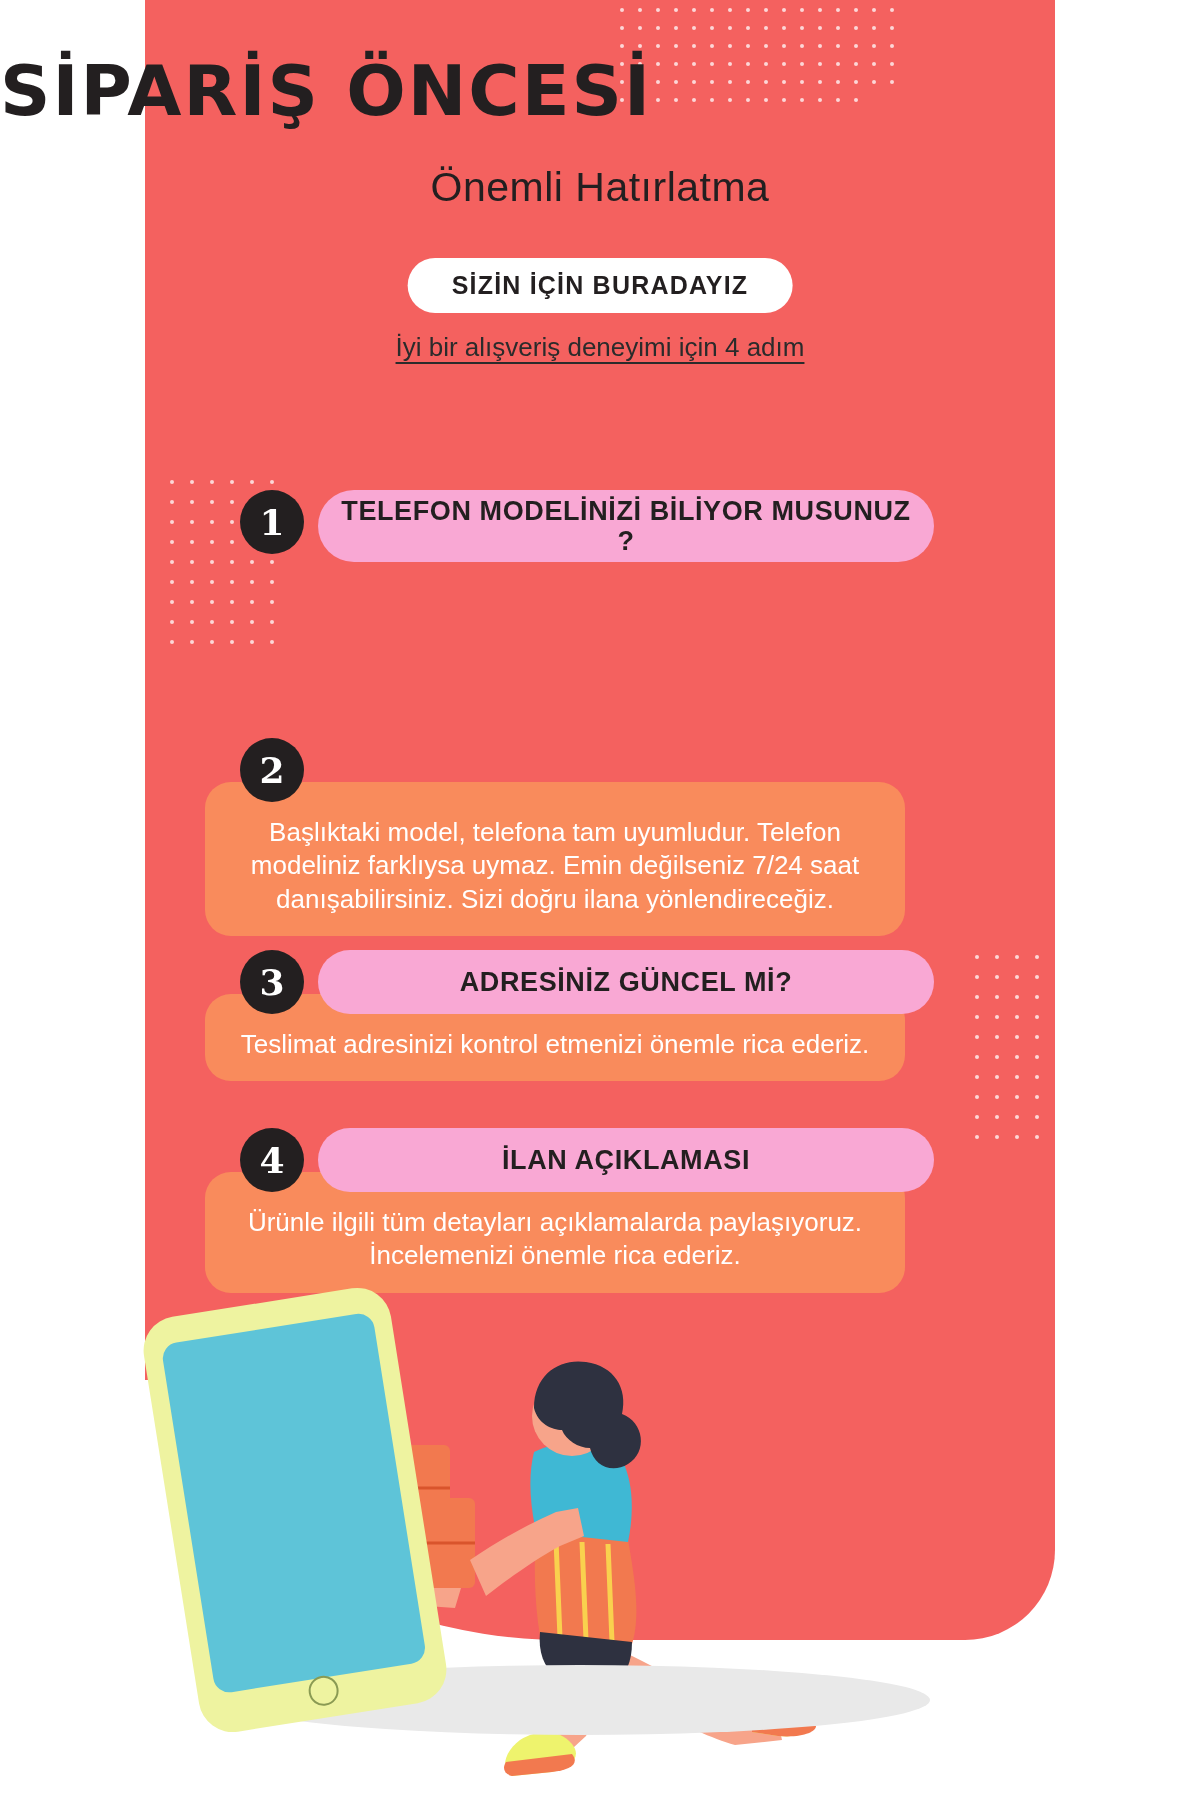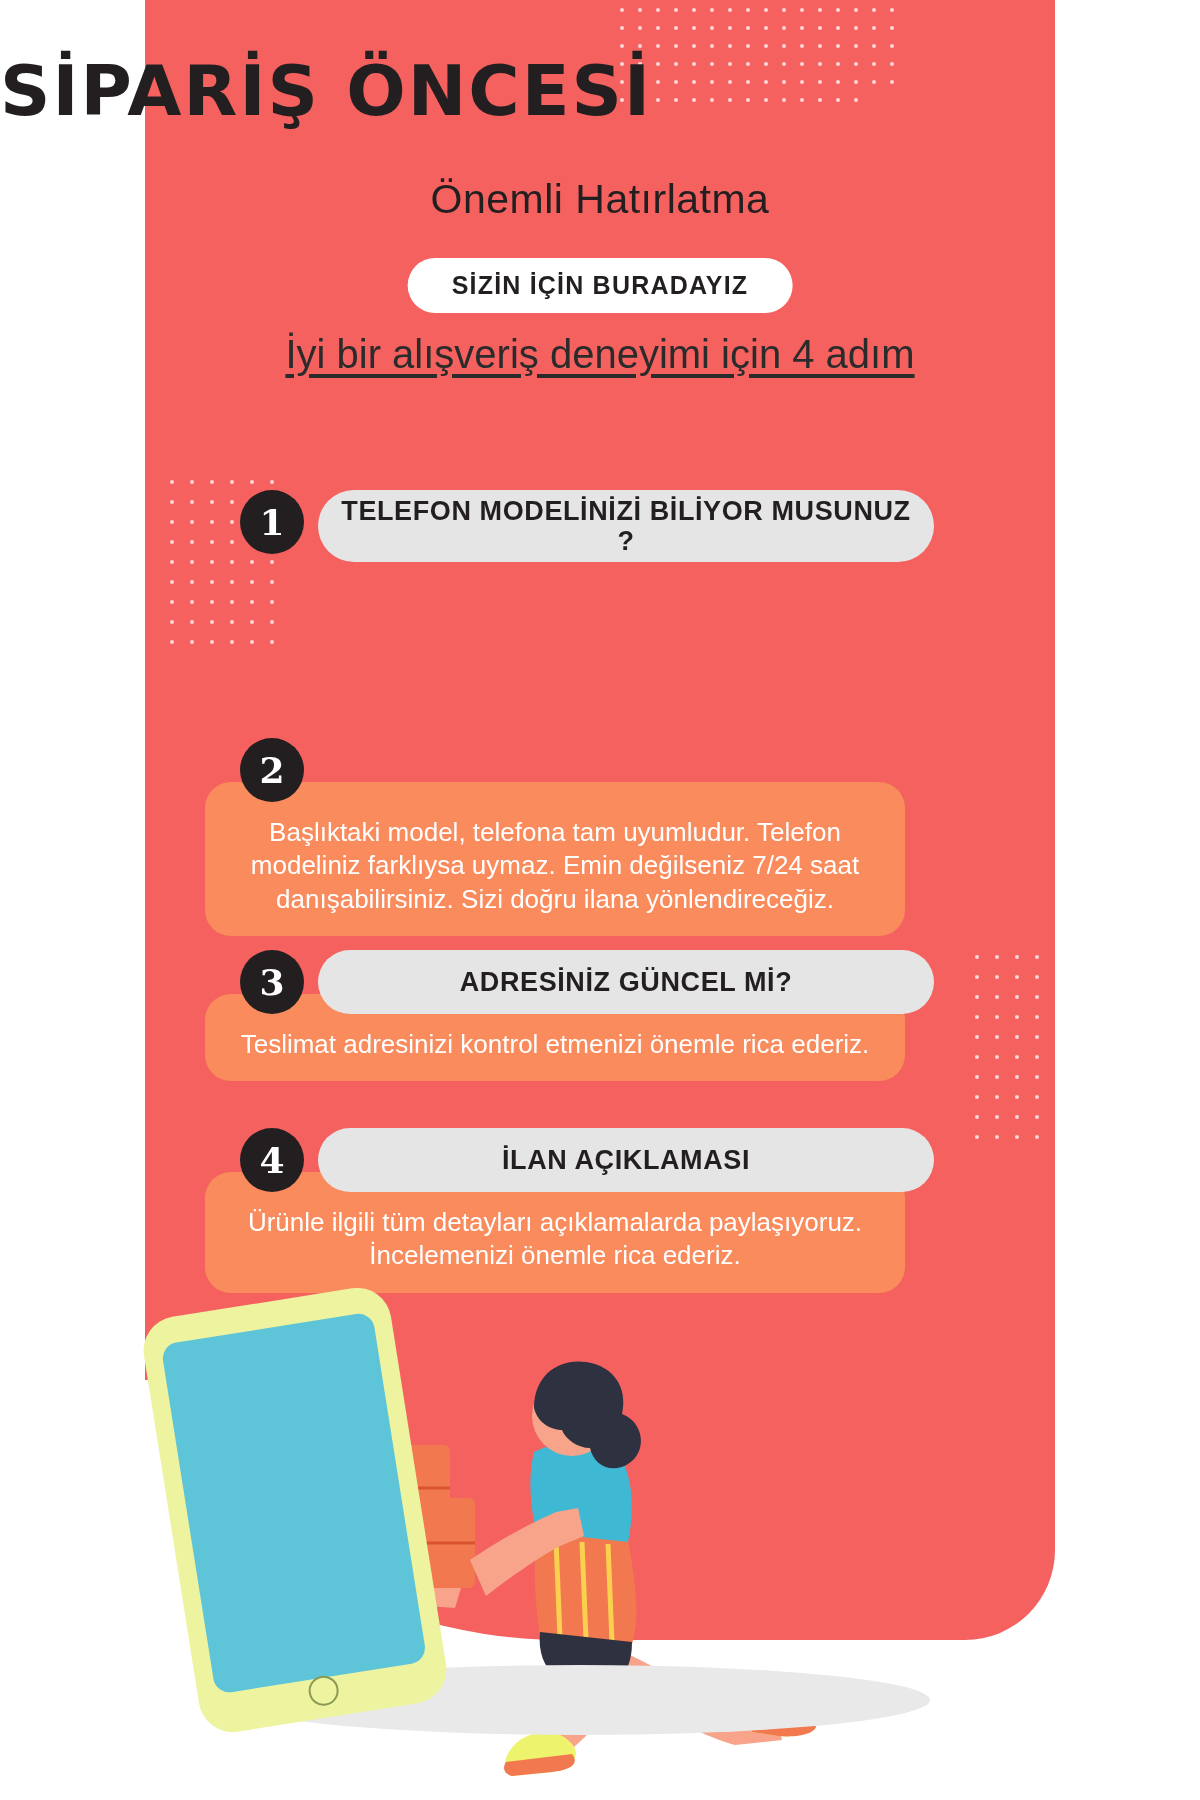--- a/index.html
+++ b/index.html
@@ -77,21 +77,21 @@
     left: 0;
     width: 1200px;
     font-size: 70px;
     font-weight: 700;
     letter-spacing: 2px;
     color: #231f20;
     font-family: "DejaVu Sans", sans-serif;
   }
   .subtitle {
     position: absolute;
-    top: 176px;
+    top: 164px;
     left: 0;
     width: 1200px;
     text-align: center;
     font-size: 41px;
     font-weight: 400;
     color: #231f20;
     letter-spacing: .5px;
   }
   .pill-top {
     position: absolute;
@@ -106,21 +106,21 @@
     color: #231f20;
     letter-spacing: 1.2px;
     white-space: nowrap;
   }
   .tagline {
     position: absolute;
     top: 332px;
     left: 0;
     width: 1200px;
     text-align: center;
-    font-size: 40px;
+    font-size: 26px;
     color: #2b2b2b;
     text-decoration: underline;
     text-underline-offset: 6px;
   }
   
   .step {
     position: absolute;
     left: 240px;
     width: 710px;
   }
@@ -144,21 +144,21 @@
     align-items: center;
     justify-content: center;
     font-family: "DejaVu Serif", serif;
   }
   .head-pill {
     position: absolute;
     left: 78px;
     top: 0;
     right: 16px;
     min-height: 64px;
-    background: #e5e5e5;
+    background: #f9a8d4;
     border-radius: 36px;
     display: flex;
     align-items: center;
     justify-content: center;
     text-align: center;
     padding: 6px 18px;
     box-sizing: border-box;
     font-size: 27px;
     font-weight: 700;
     color: #231f20;

